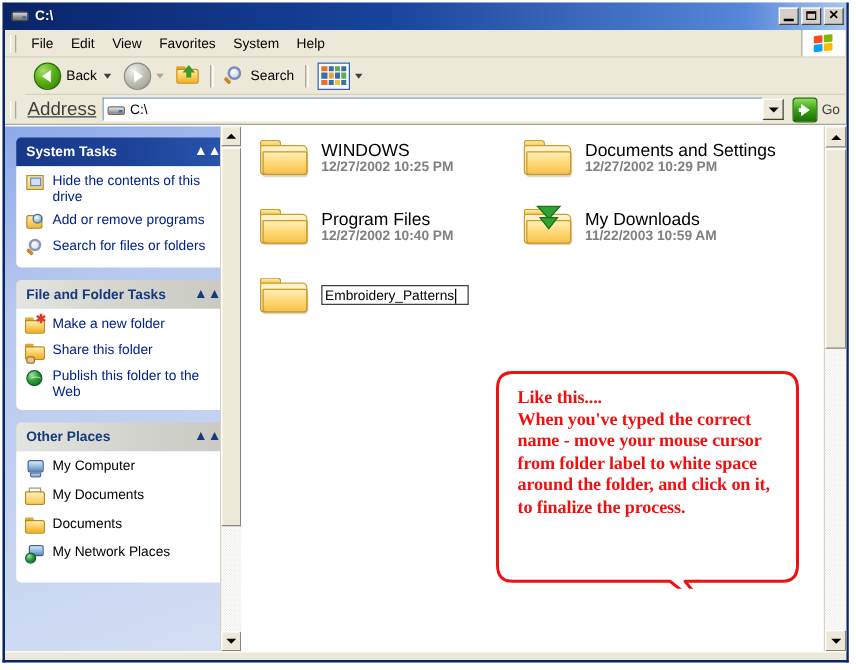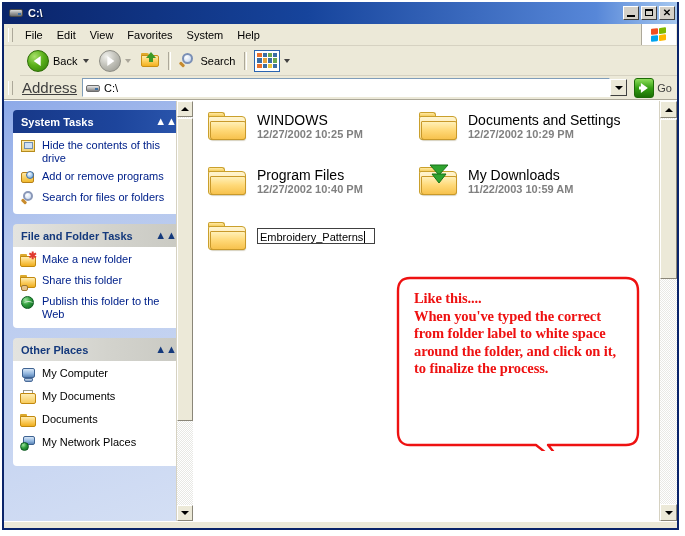--- a/index.html
+++ b/index.html
@@ -703,21 +703,21 @@
     background-size: 2px 2px;
     background-position: 0 0, 1px 1px;
   }
   .sb-right .sb-arrow, .sb-right .sb-thumb { width: 17px; }
   .sb-right .sb-arrow { height: 17px; }
 
   
   .callout {
     position: absolute;
     left: 396px;
-    top: 276px;
+    top: 296px;
     width: 244px;
     height: 175px;
     pointer-events: none;
   }
   .callout svg { display: block; }
   .callout-text {
     position: absolute;
     left: 18px;
     top: 14px;
     width: 214px;
@@ -1050,19 +1050,20 @@
     <div class="statusbar"></div>
   </div>
 
   <div class="callout">
     <svg width="244" height="175" viewBox="0 0 244 175">
       <path d="M14,2 L230,2 Q242,2 242,15 L242,156 Q242,169 230,169 L152,169 L174,196 L140,169 L14,169 Q2,169 2,156 L2,15 Q2,2 14,2 Z" fill="#ffffff" stroke="#ee1111" stroke-width="2.4" stroke-linejoin="round"></path>
     </svg>
     <div class="callout-text">
       <div>Like this....</div>
       <div>When you've typed the correct</div>
+      <div>name - move your mouse cursor</div>
       <div>from folder label to white space</div>
       <div>around the folder, and click on it,</div>
       <div>to finalize the process.</div>
     </div>
   </div>
 
 </div>
 
 </body></html>

